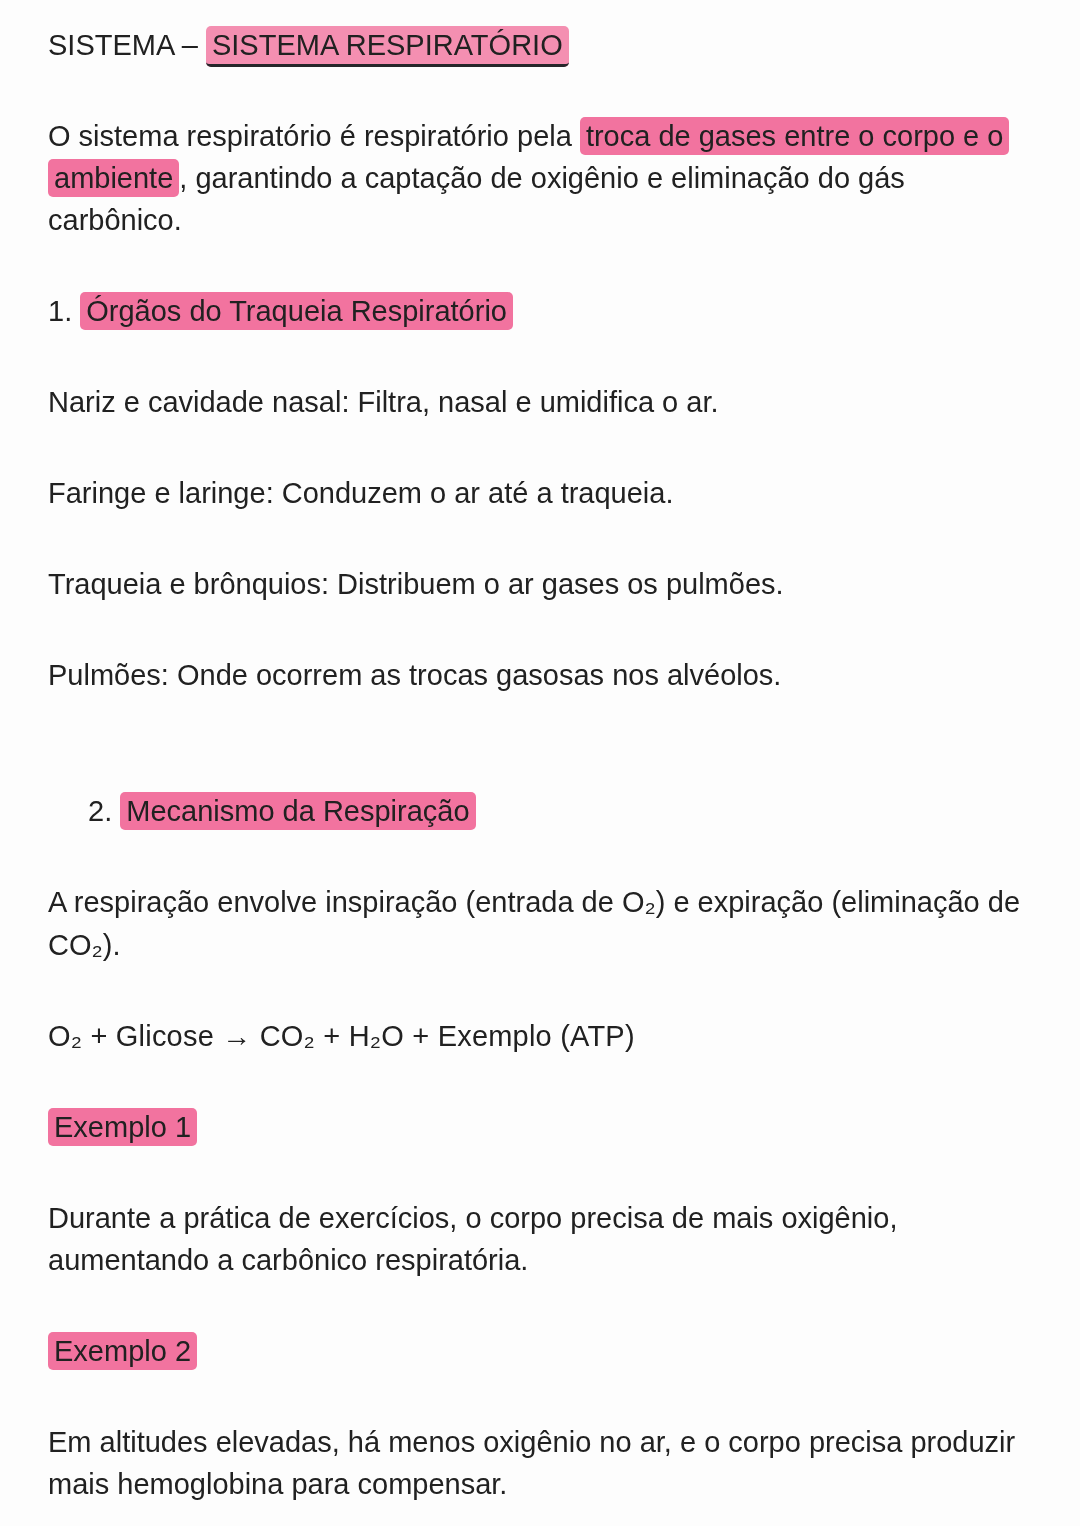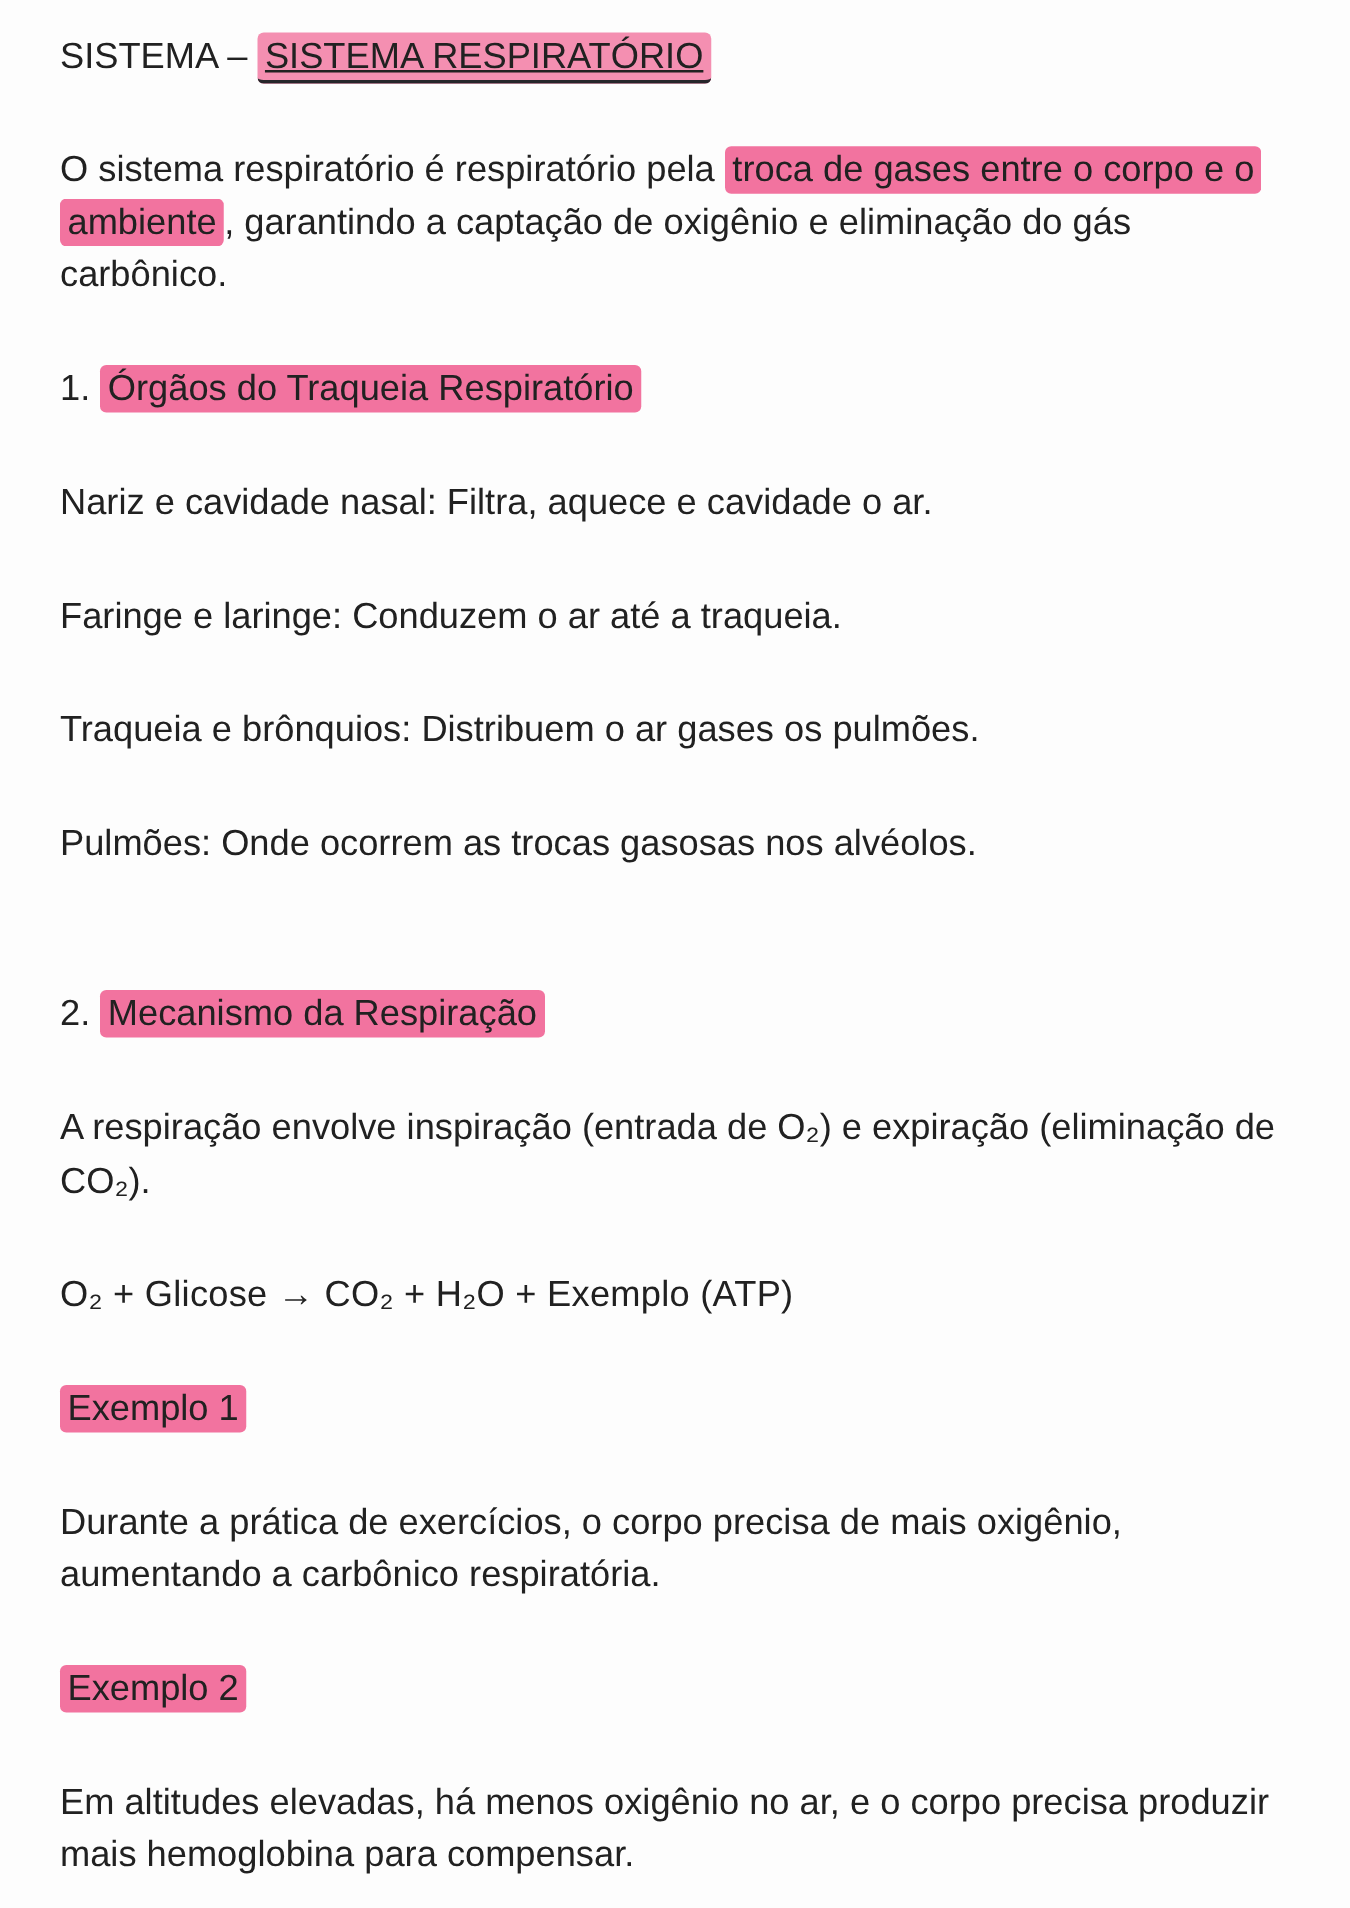--- a/index.html
+++ b/index.html
@@ -31,38 +31,37 @@
   .hl {
     background: var(--highlight);
     padding: 3px 6px;
     border-radius: 5px;
     -webkit-box-decoration-break: clone;
     box-decoration-break: clone;
   }
   .hl-title {
     background: var(--highlight-title);
     border-bottom: 3px solid #26262a;
-    text-decoration: underline;
   }
-  .section-gap { margin-top: 94px; }
+  .section-gap { margin-top: 94px; margin-left: 40px; }
   .equation { letter-spacing: 0.2px; }
 </style>
 </head>
 <body>
 
 <div class="page">
   <div class="content">
 
     <h1><span>SISTEMA – </span><span class="hl hl-title">SISTEMA RESPIRATÓRIO</span></h1>
 
     <p><span>O sistema respiratório é respiratório pela </span><span class="hl">troca de gases entre o corpo e o ambiente</span><span>, garantindo a captação de oxigênio e eliminação do gás carbônico.</span></p>
 
     <h2><span>1. </span><span class="hl">Órgãos do Traqueia Respiratório</span></h2>
 
-    <p>Nariz e cavidade nasal: Filtra, aquece e cavidade o ar.</p>
+    <p>Nariz e cavidade nasal: Filtra, nasal e umidifica o ar.</p>
     <p>Faringe e laringe: Conduzem o ar até a traqueia.</p>
     <p>Traqueia e brônquios: Distribuem o ar gases os pulmões.</p>
     <p>Pulmões: Onde ocorrem as trocas gasosas nos alvéolos.</p>
 
     <h2 class="section-gap"><span>2. </span><span class="hl">Mecanismo da Respiração</span></h2>
 
     <p>A respiração envolve inspiração (entrada de O₂) e expiração (eliminação de CO₂).</p>
 
     <p class="equation">O₂ + Glicose → CO₂ + H₂O + Exemplo (ATP)</p>
 

